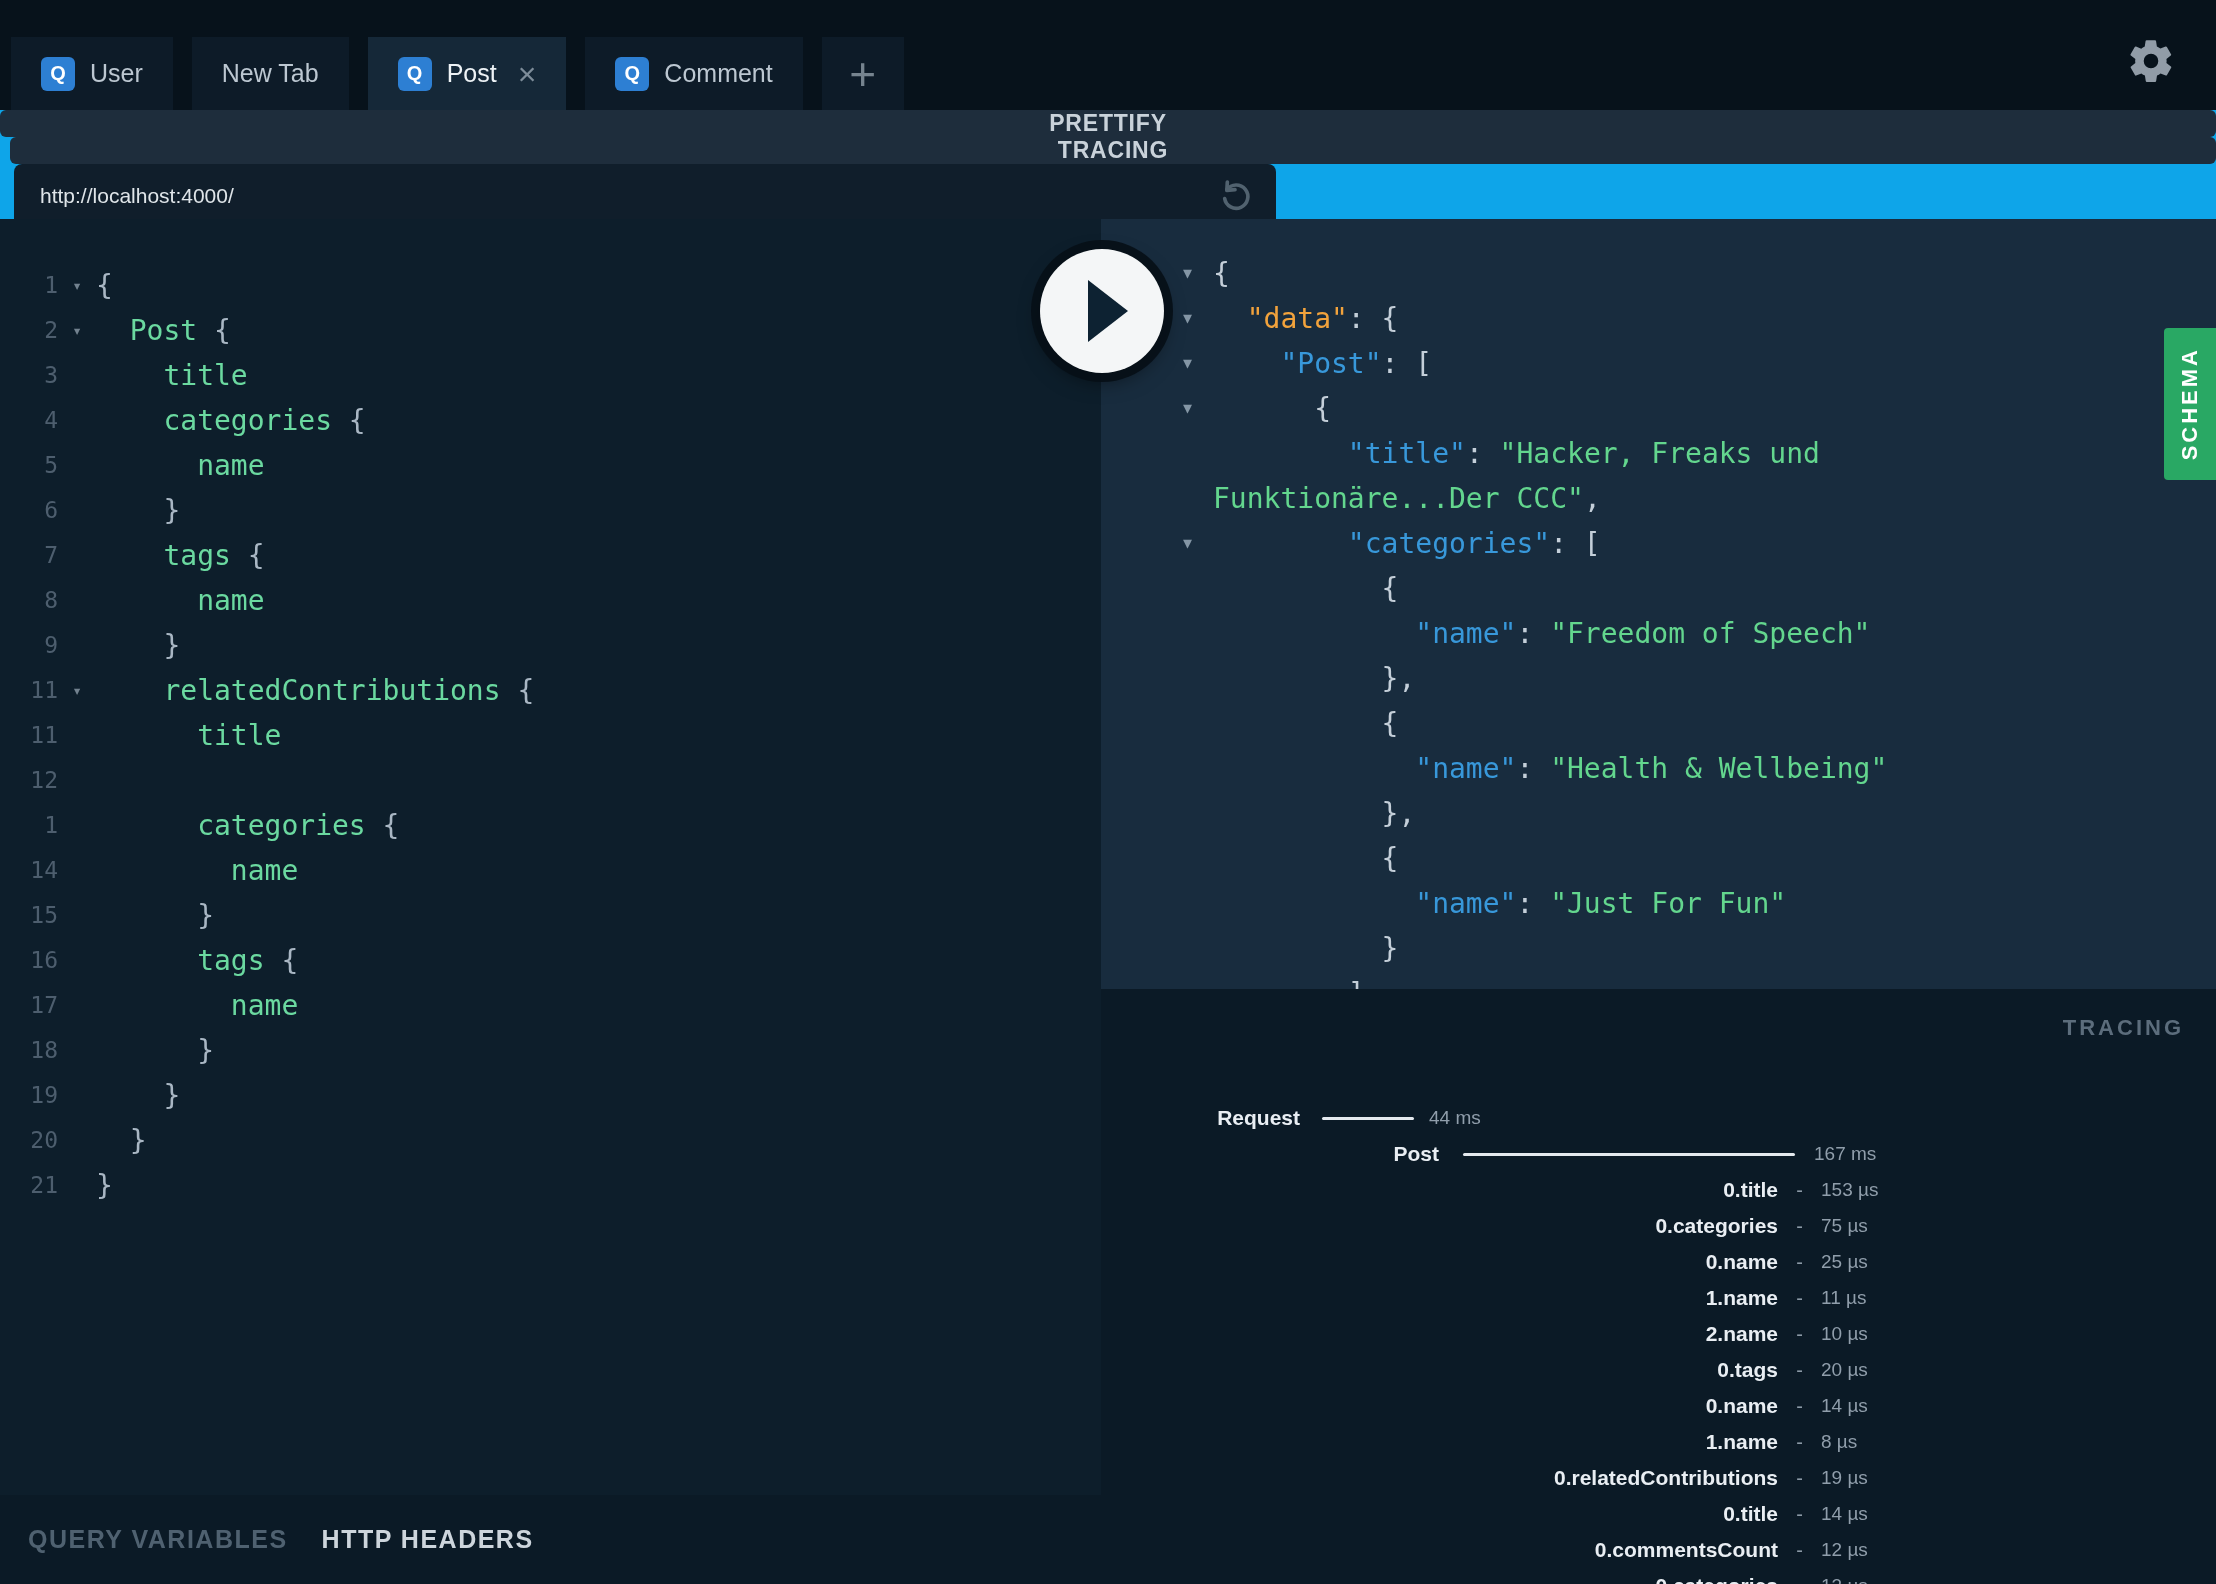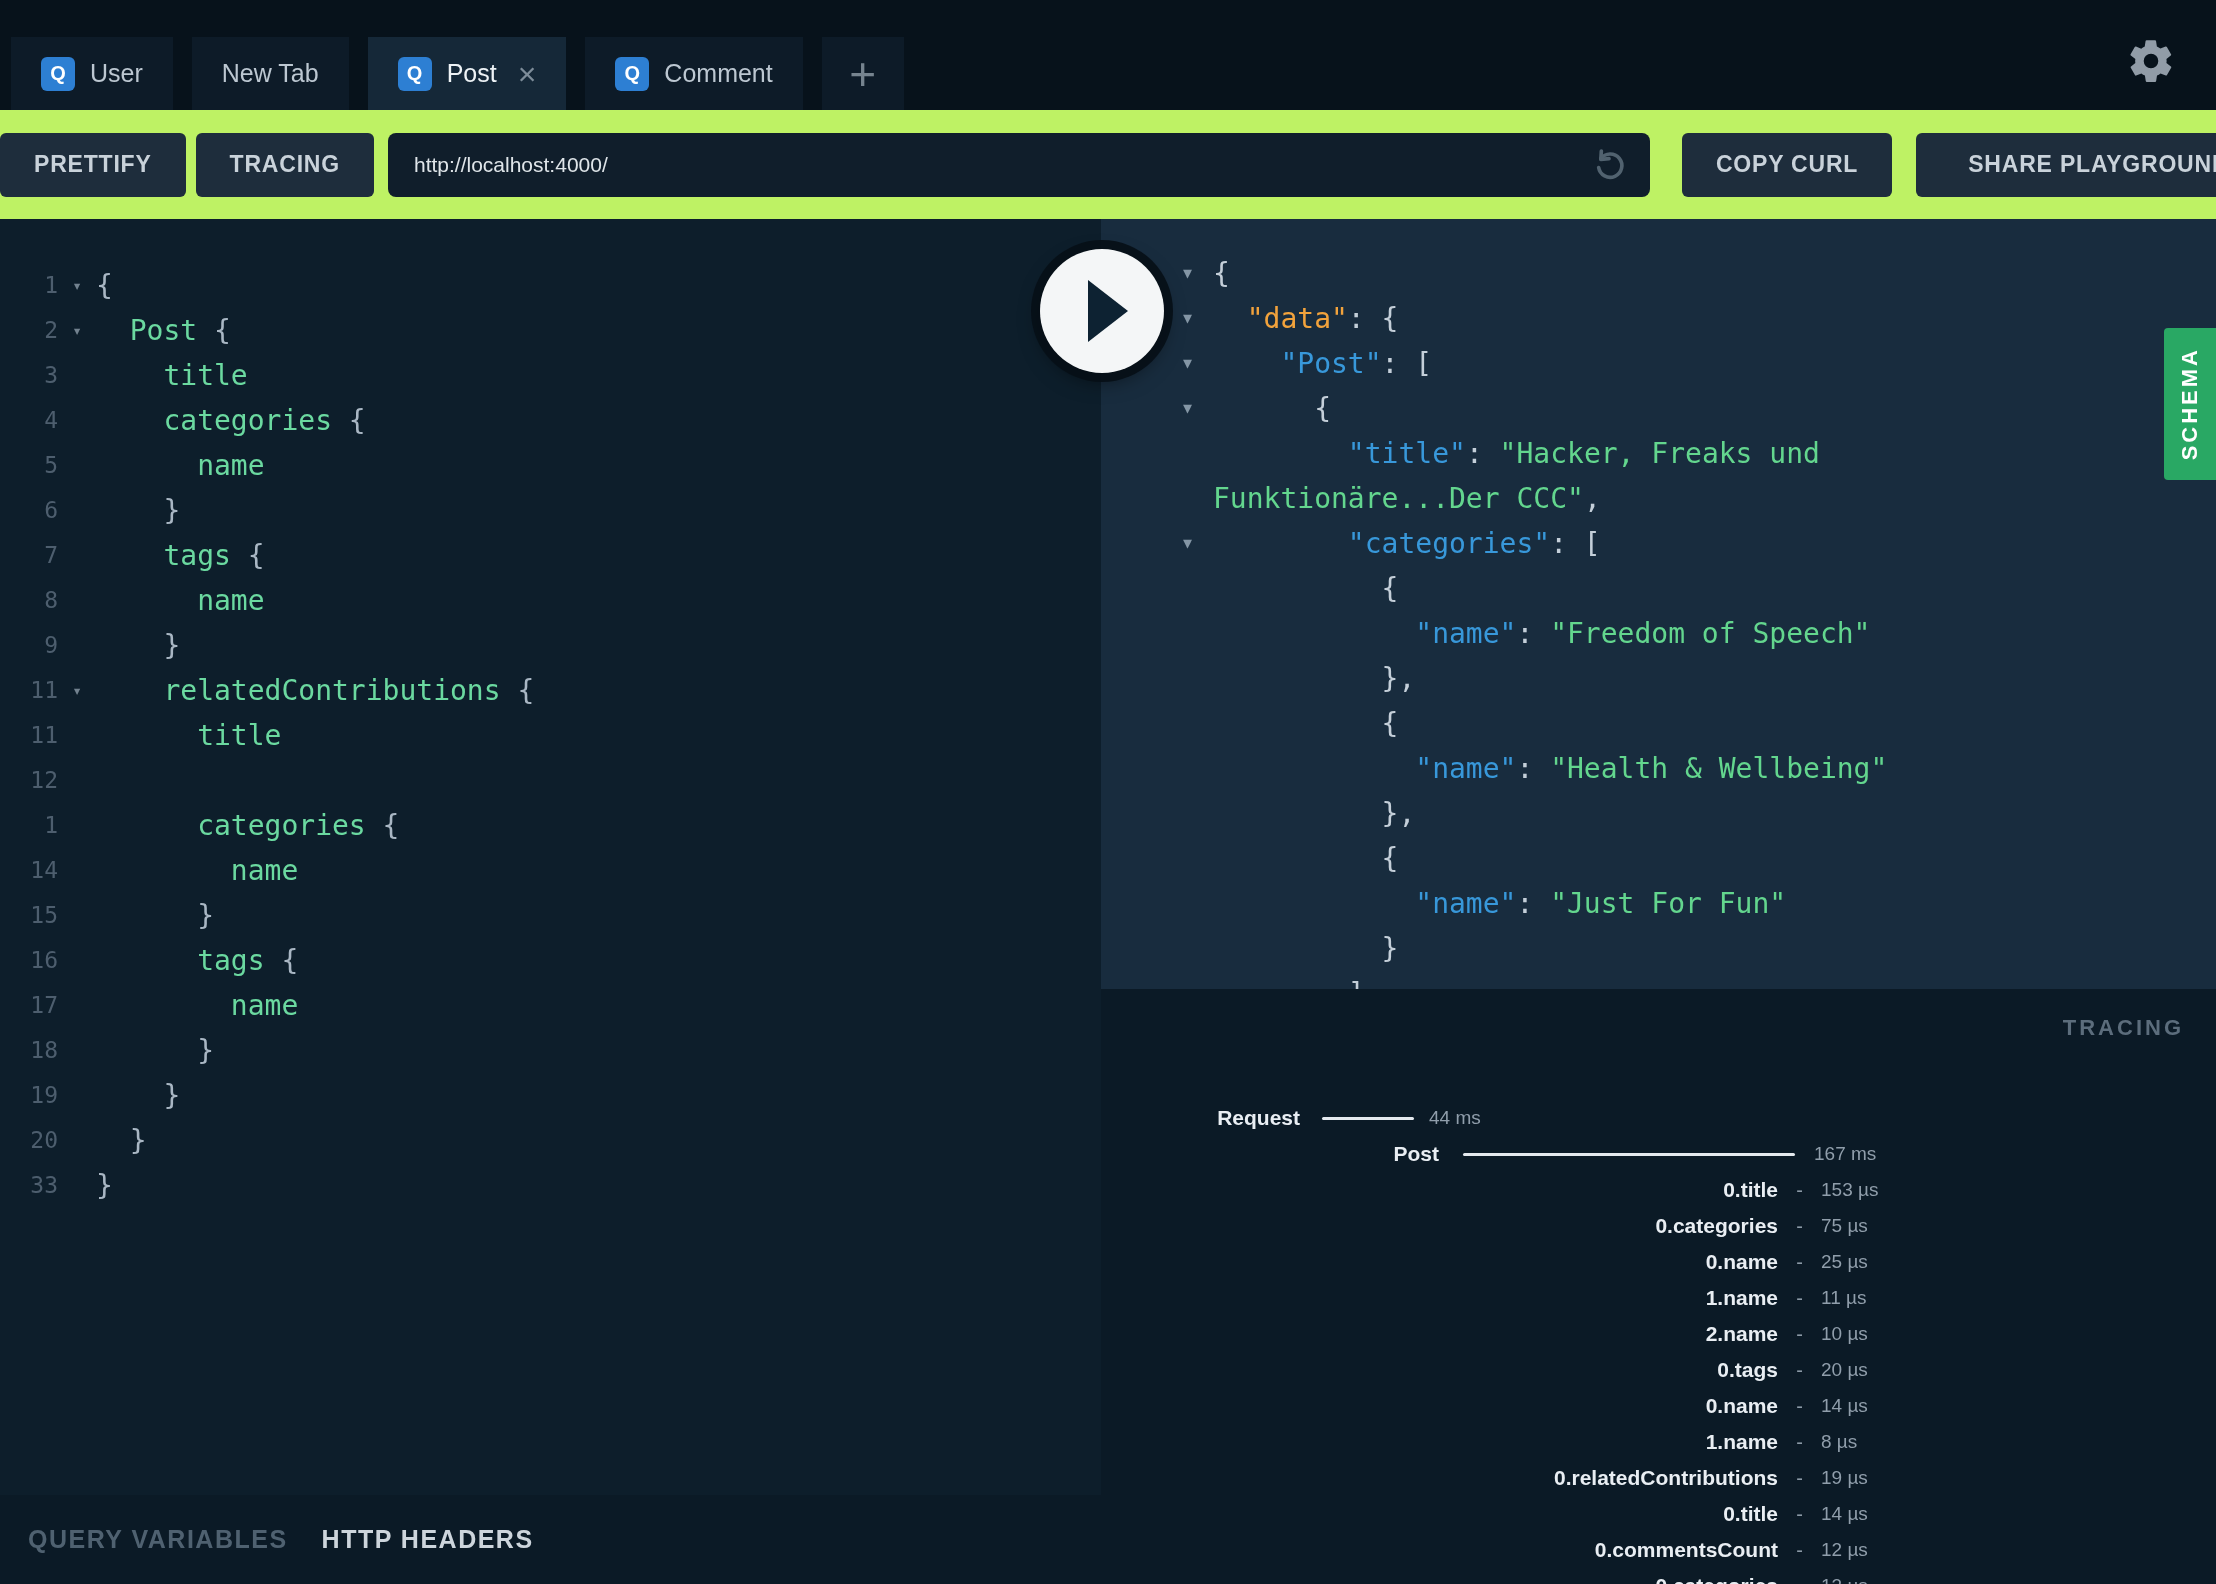--- a/index.html
+++ b/index.html
@@ -14,22 +14,22 @@
   .qbadge{width:34px;height:34px;border-radius:6px;background:#2d7fd3;color:#fff;font-weight:700;
           font-size:20px;display:flex;align-items:center;justify-content:center;flex:none;}
   .tab-label{font-size:25px;color:#bcc7d1;white-space:nowrap;}
   .tab.active .tab-label{color:#eef3f6;}
   .tab-close{color:#7d8c99;font-size:32px;line-height:1;margin-left:6px;}
   .tab-new{height:73px;width:82px;background:#0d1b28;color:#76848f;font-size:46px;font-weight:300;
            display:flex;align-items:center;justify-content:center;cursor:pointer;}
   .gear{position:absolute;right:40px;top:36px;cursor:pointer;}
 
   
-  .toolbar{position:absolute;left:0;top:110px;width:2216px;height:109px;background:#bef264;
-           display:flex;align-items:center;}
+  .toolbar{position:absolute;left:0;top:110px;width:2216px;height:109px;background:#0ea5e9;
+           display:flex;flex-direction:column;}
   .btn{height:64px;border:none;border-radius:6px;background:#1e2d3c;color:#c9d2da;
        font-family:"Liberation Sans",sans-serif;font-weight:600;font-size:23px;letter-spacing:.8px;
        padding:0 34px;cursor:pointer;white-space:nowrap;}
   #btn-history{margin-left:10px;}
   .urlwrap{position:relative;margin-left:14px;width:1262px;height:64px;flex:none;}
   .urlinput{box-sizing:border-box;width:100%;height:100%;background:#101e2b;border:none;border-radius:8px;
             color:#dfe5e9;font-size:21px;padding:0 76px 0 26px;outline:none;
             font-family:"Liberation Sans",sans-serif;}
   .refresh{position:absolute;right:20px;top:12px;width:40px;height:40px;cursor:pointer;}
   #btn-copycurl{margin-left:32px;}
@@ -234,21 +234,21 @@
           <span class="lnum">19</span>
           <span class="fold"></span>
           <div class="qcode" style="padding-left: 4ch;"><span class="tok-punct">}</span></div>
         </div>
         <div class="qline">
           <span class="lnum">20</span>
           <span class="fold"></span>
           <div class="qcode" style="padding-left: 2ch;"><span class="tok-punct">}</span></div>
         </div>
         <div class="qline">
-          <span class="lnum">33</span>
+          <span class="lnum">21</span>
           <span class="fold"></span>
           <div class="qcode" style="padding-left: 0ch;"><span class="tok-punct">}</span></div>
         </div>
       </div>
   </section>
   <footer class="efooter">
     <span class="dim">QUERY VARIABLES</span>
     <span class="lit">HTTP HEADERS</span>
   </footer>
 

